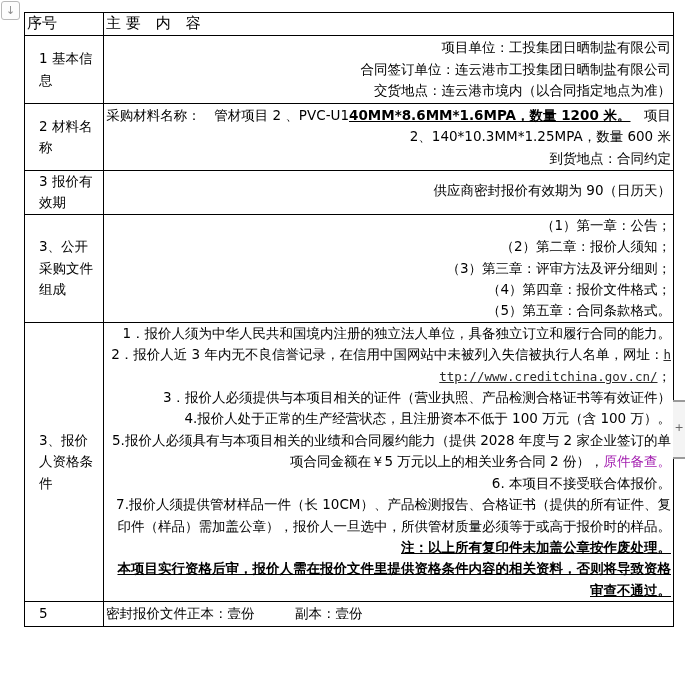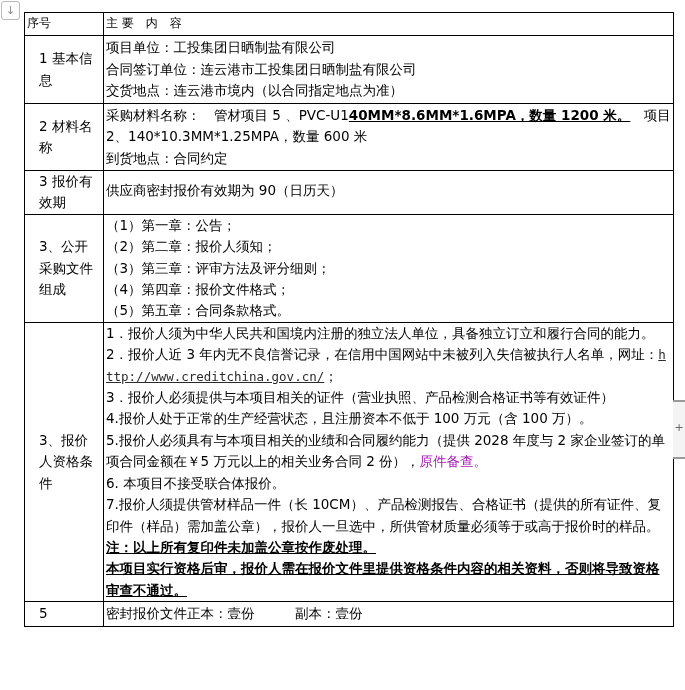--- a/index.html
+++ b/index.html
@@ -21,22 +21,22 @@
   }
   .doc-table td{
     border:1px solid #000;
     vertical-align:middle;
     font-size:13.5px;line-height:21.4px;
     padding:0 2px;
     overflow:hidden;
     word-break:break-all;
   }
   .doc-table td.label-cell{padding-left:14px;}
-  .doc-table td.header-cell{font-size:12px;margin-top:38px;}
-  .doc-table p{margin:0;}
+  .doc-table td.header-cell{font-size:15px;margin-top:38px;}
+  .doc-table p{margin:0;text-align:right;}
   .bold{font-weight:bold;text-decoration:underline;}
   .red{color:#a21caf;}
   .url-link{color:#2b2b2b;text-decoration:underline;font-family:"DejaVu Sans Mono","Liberation Mono",monospace;font-size:12.5px;}
   
   .side-widget{
     position:absolute;right:0;top:400px;width:12px;height:55px;
     background:#f4f4f4;
     border-top:2px solid #9a9a9a;border-bottom:2px solid #9a9a9a;
     color:#666;font-size:11px;line-height:51px;text-align:center;
   }
@@ -65,21 +65,21 @@
     <td>
       <p>项目单位：工投集团日晒制盐有限公司</p>
       <p>合同签订单位：连云港市工投集团日晒制盐有限公司</p>
       <p>交货地点：连云港市境内（以合同指定地点为准）</p>
     </td>
   </tr>
 
   <tr style="height:67px">
     <td class="label-cell">2 材料名称</td>
     <td>
-      <p><span>采购材料名称：　管材项目 5 、PVC-U1</span><span class="bold">40MM*8.6MM*1.6MPA，数量 1200 米。</span><span>　项目 2、140*10.3MM*1.25MPA，数量 600 米</span></p>
+      <p><span>采购材料名称：　管材项目 2 、PVC-U1</span><span class="bold">40MM*8.6MM*1.6MPA，数量 1200 米。</span><span>　项目 2、140*10.3MM*1.25MPA，数量 600 米</span></p>
       <p>到货地点：合同约定</p>
     </td>
   </tr>
 
   <tr style="height:40px">
     <td class="label-cell">3 报价有效期</td>
     <td>
       <p style="margin-bottom:4px;">供应商密封报价有效期为 90（日历天）</p>
     </td>
   </tr>

